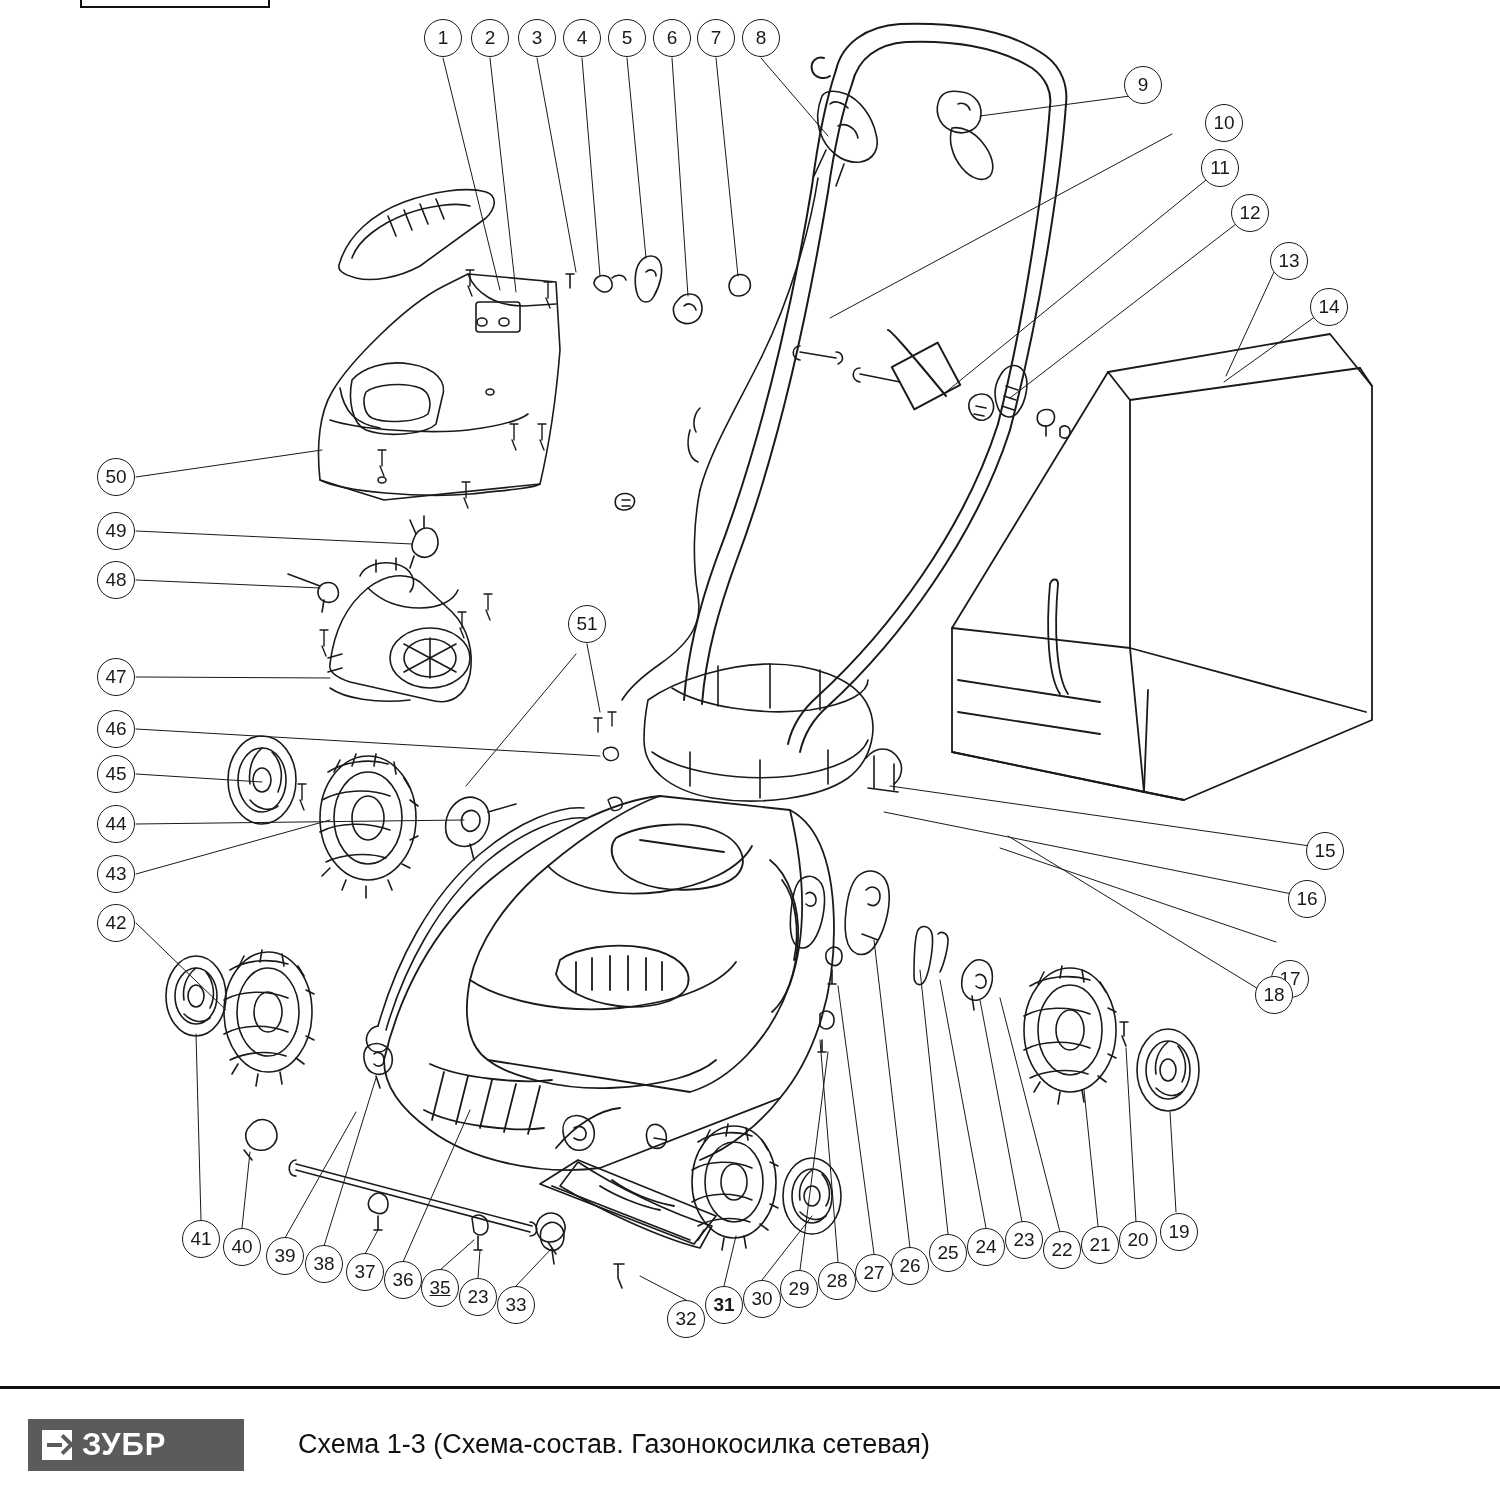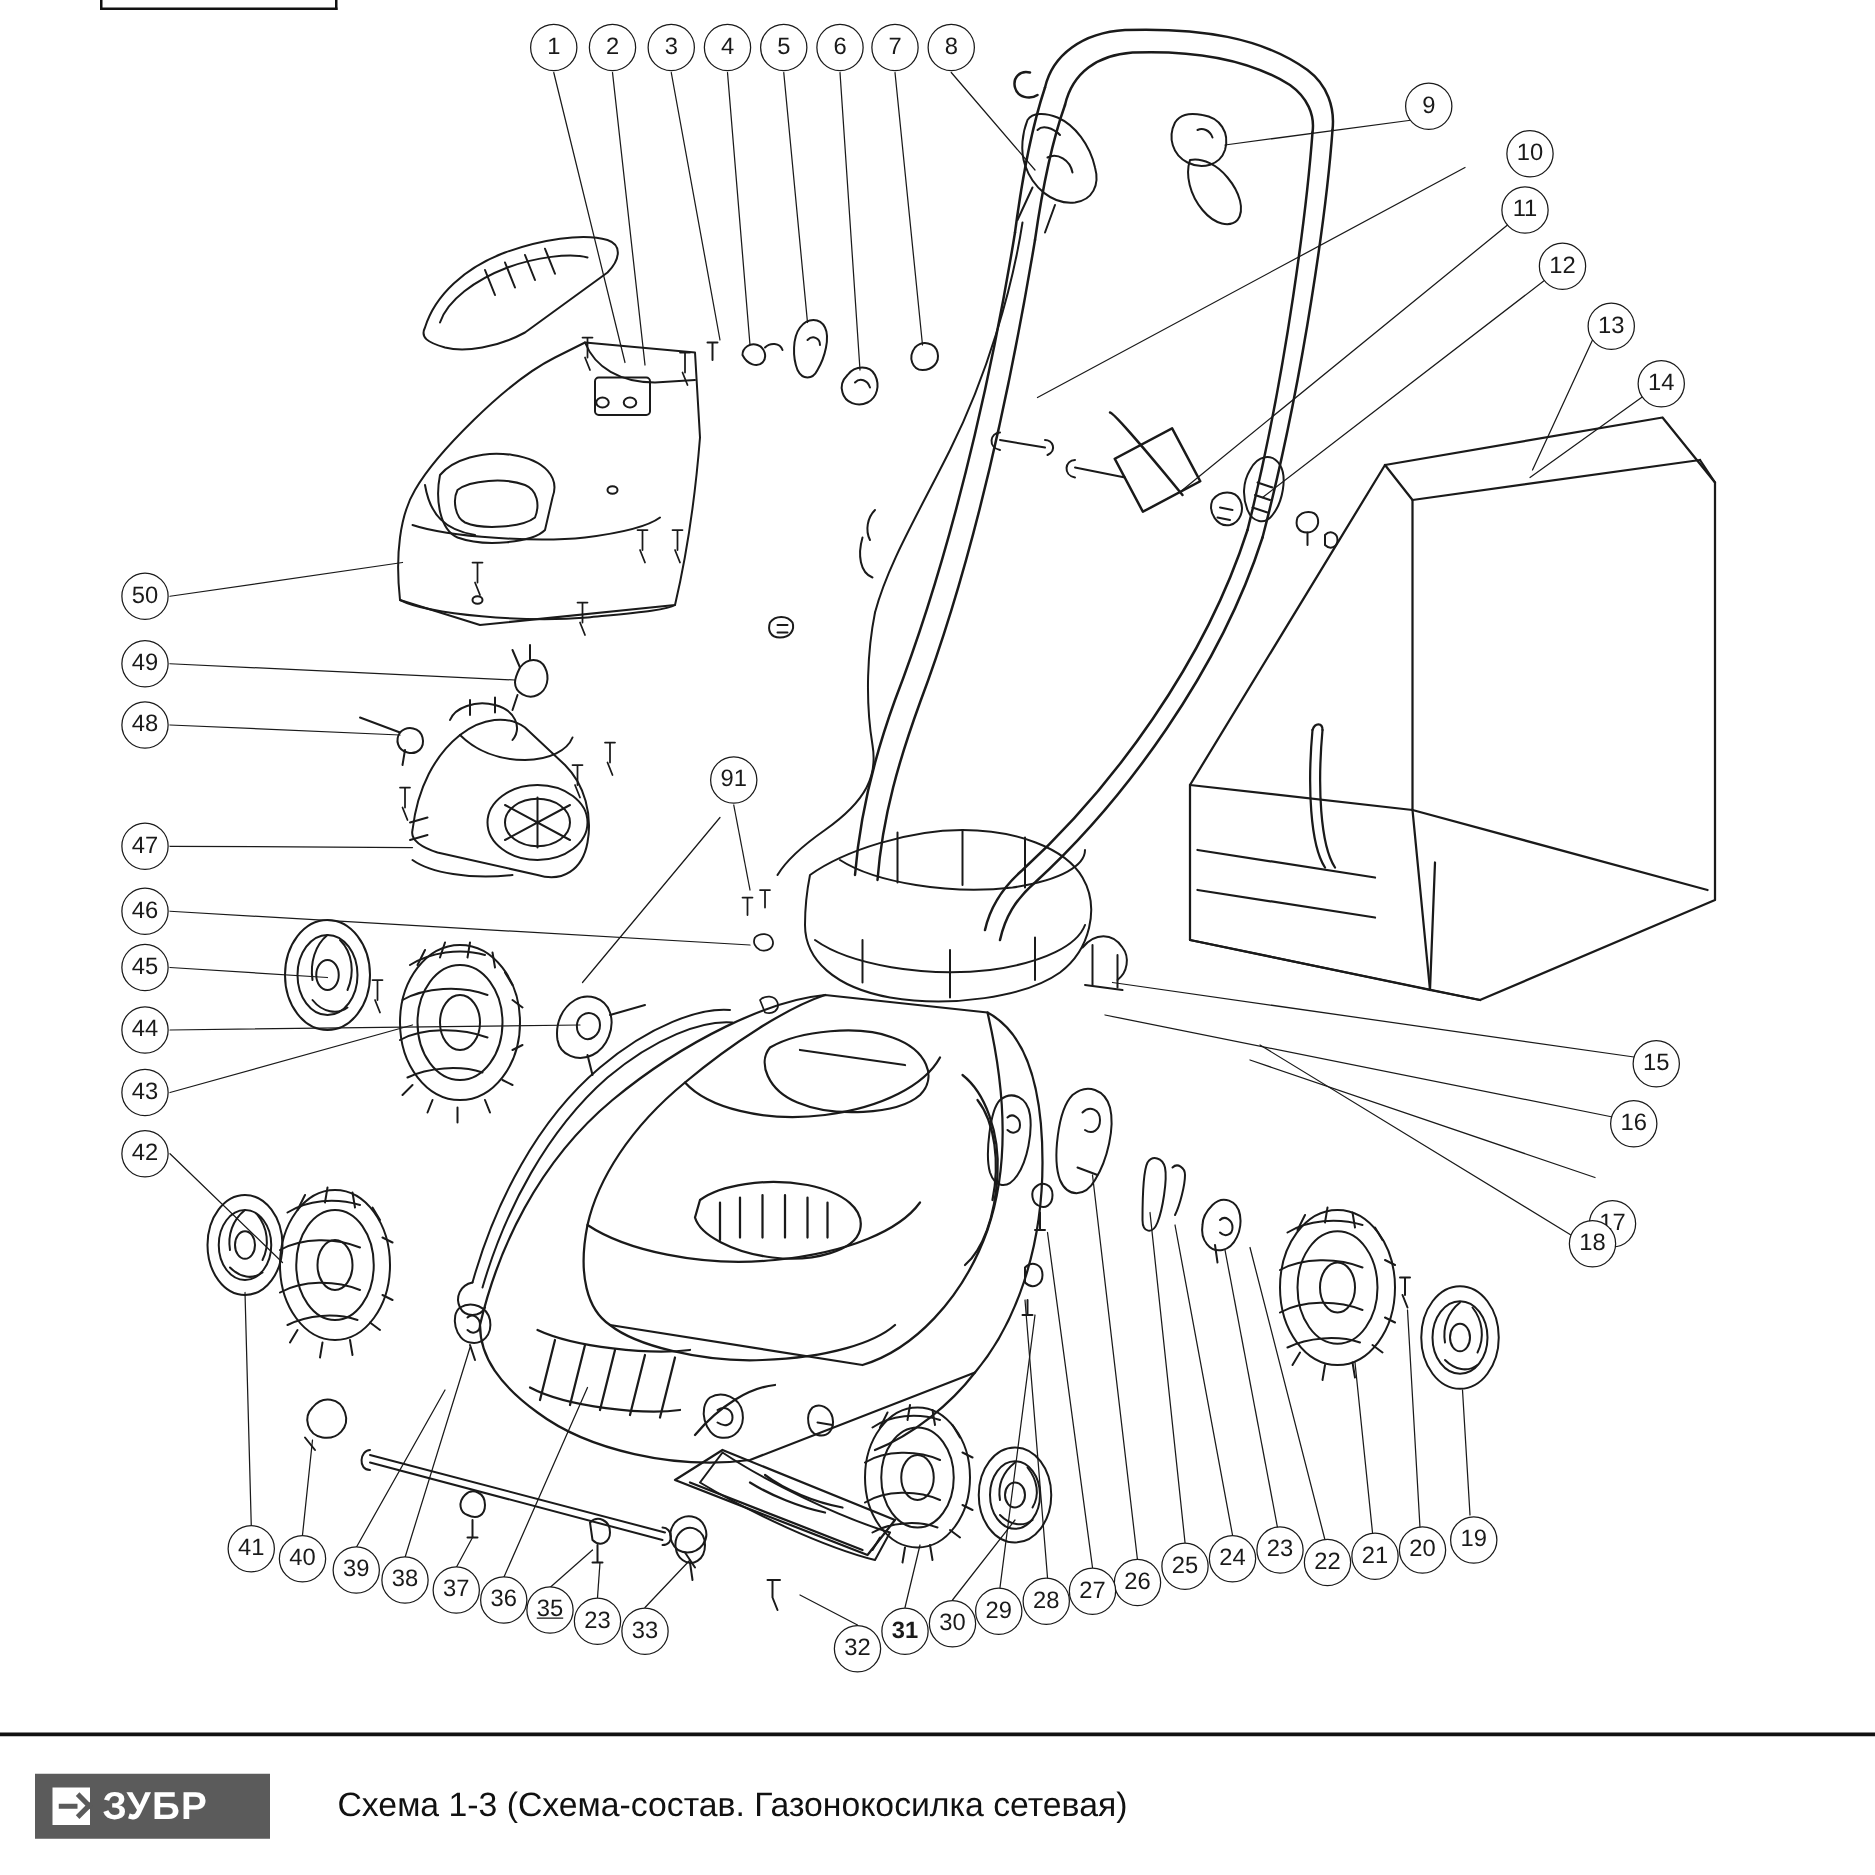--- a/index.html
+++ b/index.html
@@ -77,21 +77,21 @@
     position: absolute;
     left: 0;
     top: 1389px;
     width: 1500px;
     height: 111px;
     display: flex;
     align-items: center;
   }
   .brand {
     margin-left: 28px;
-    width: 188px;
+    width: 216px;
     height: 52px;
     background: #5b5b5b;
     display: flex;
     align-items: center;
     gap: 10px;
     padding-left: 14px;
     box-sizing: border-box;
   }
   .brand-mark {
     width: 30px;
@@ -579,21 +579,21 @@
       <div class="callout" style="left: 201px; top: 1239px;">41</div>
       <div class="callout" style="left: 116px; top: 923px;">42</div>
       <div class="callout" style="left: 116px; top: 874px;">43</div>
       <div class="callout" style="left: 116px; top: 824px;">44</div>
       <div class="callout" style="left: 116px; top: 774px;">45</div>
       <div class="callout" style="left: 116px; top: 729px;">46</div>
       <div class="callout" style="left: 116px; top: 677px;">47</div>
       <div class="callout" style="left: 116px; top: 580px;">48</div>
       <div class="callout" style="left: 116px; top: 531px;">49</div>
       <div class="callout" style="left: 116px; top: 477px;">50</div>
-      <div class="callout" style="left: 587px; top: 624px;">91</div>
+      <div class="callout" style="left: 587px; top: 624px;">51</div>
     </div>
 
   <div class="footer-rule"></div>
 
   <div class="footer">
     <div class="brand">
       <span class="brand-mark"></span>
       <span class="brand-text">ЗУБР</span>
     </div>
     <div class="caption">

